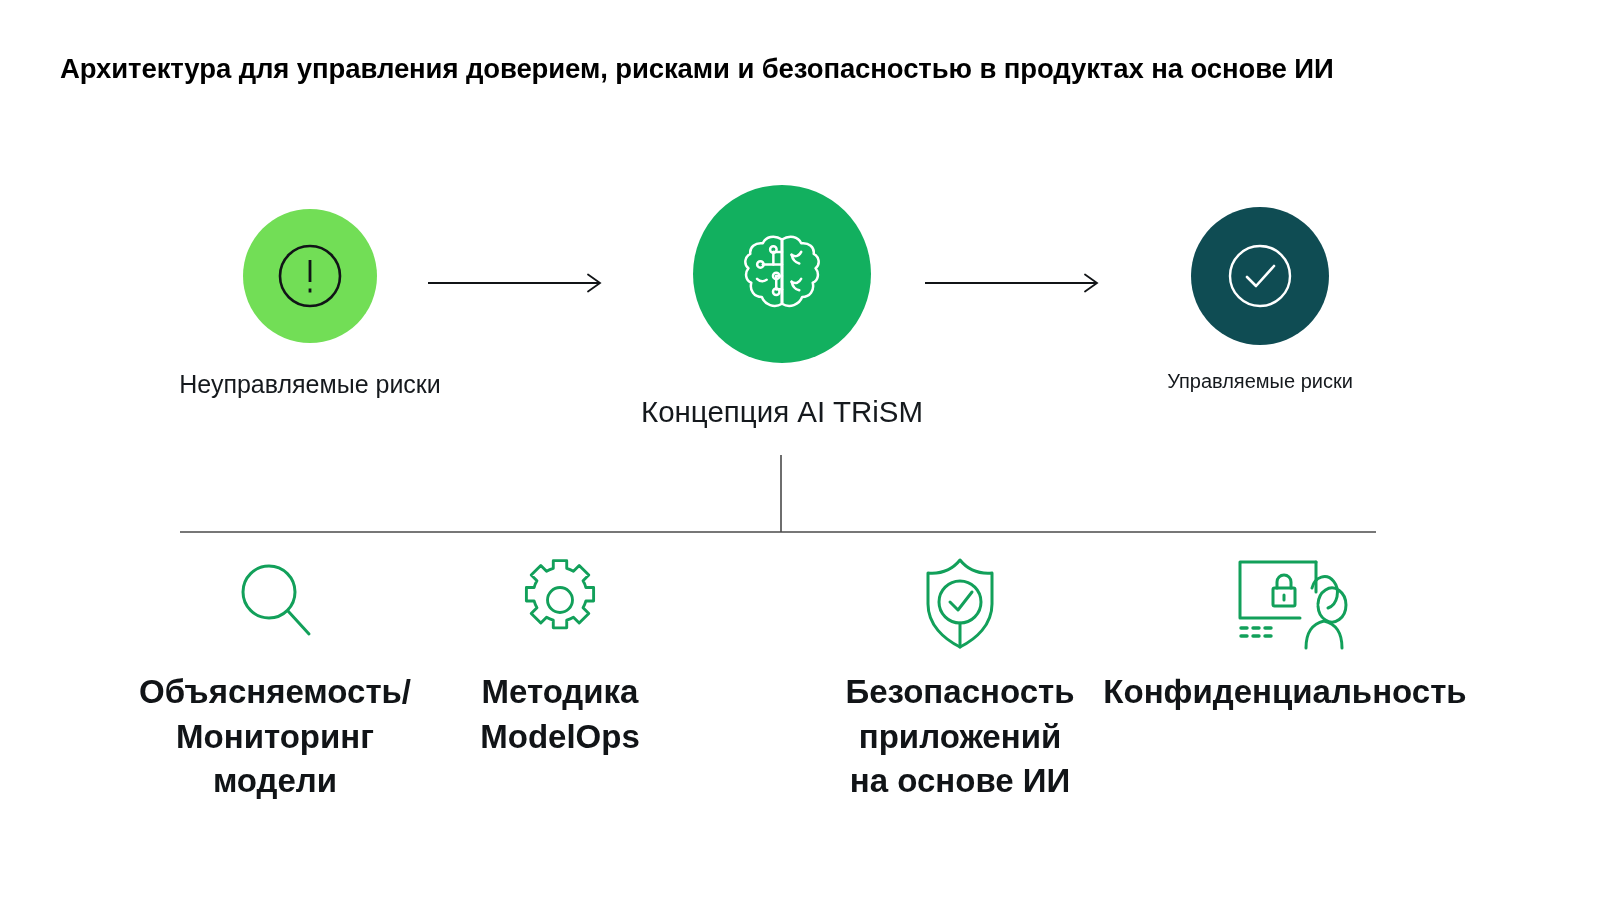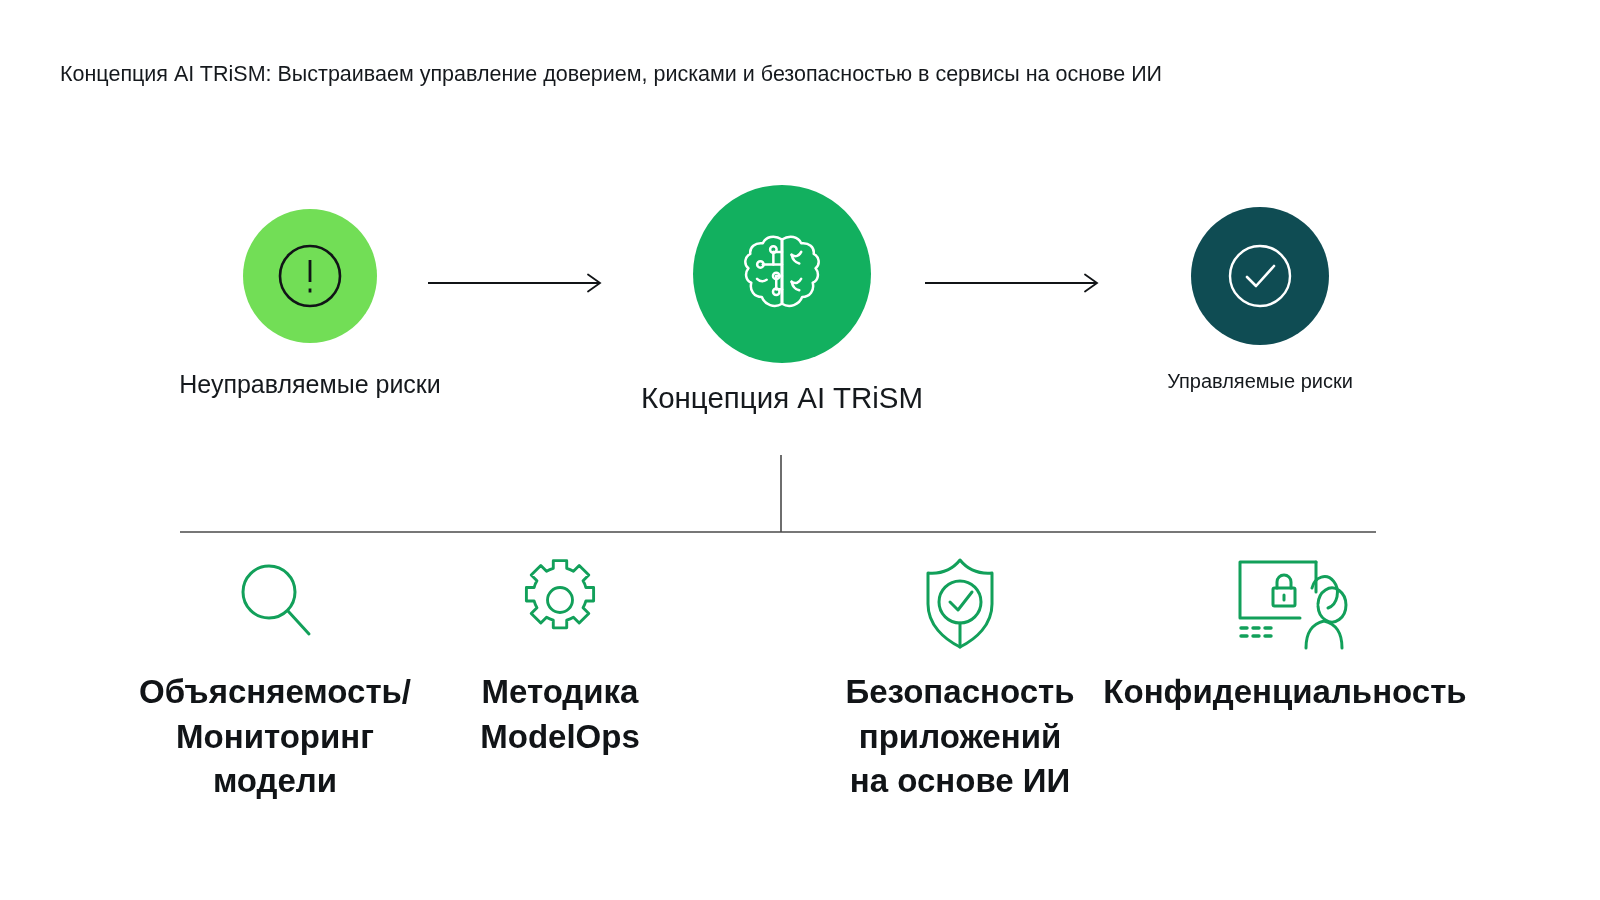--- a/index.html
+++ b/index.html
@@ -84,21 +84,21 @@
   }
 
   
   #node-trism { left: 632px; width: 300px; }
   #node-trism .bubble {
     width: 178px; height: 178px;
     top: 0px;
     background: #12b05f;
   }
   #node-trism .node-label {
-    top: 196px;
+    top: 210px;
     font-size: 29.5px;
     font-weight: normal;
   }
 
   
   #node-managed { left: 1110px; width: 300px; }
   #node-managed .bubble {
     width: 138px; height: 138px;
     top: 22px;
     background: #0f4c53;
@@ -159,21 +159,21 @@
   #pillar-explain  { left: 105px; width: 340px; }
   #pillar-modelops { left: 390px; width: 340px; }
   #pillar-security { left: 790px; width: 340px; }
   #pillar-privacy  { left: 1115px; width: 340px; }
   #pillar-privacy .pillar-label { width: 400px; }
 </style>
 </head>
 <body>
 
 <div id="header">
-  <div id="subtitle">Концепция AI TRiSM: Выстраиваем управление доверием, рисками и безопасностью в сервисы на основе ИИ</div>
+  <div id="title">Архитектура для управления доверием, рисками и безопасностью в продуктах на основе ИИ</div>
 </div>
 
 <div id="flow">
 
   <div class="node" id="node-risks">
     <div class="bubble">
       <svg width="72" height="72" viewBox="0 0 72 72">
         <circle cx="36" cy="36" r="30" fill="none" stroke="#111417" stroke-width="2.6"></circle>
         <line x1="36" y1="20" x2="36" y2="42" stroke="#111417" stroke-width="2.8" stroke-linecap="butt"></line>
         <line x1="36" y1="48.5" x2="36" y2="52.5" stroke="#111417" stroke-width="2.8" stroke-linecap="butt"></line>

